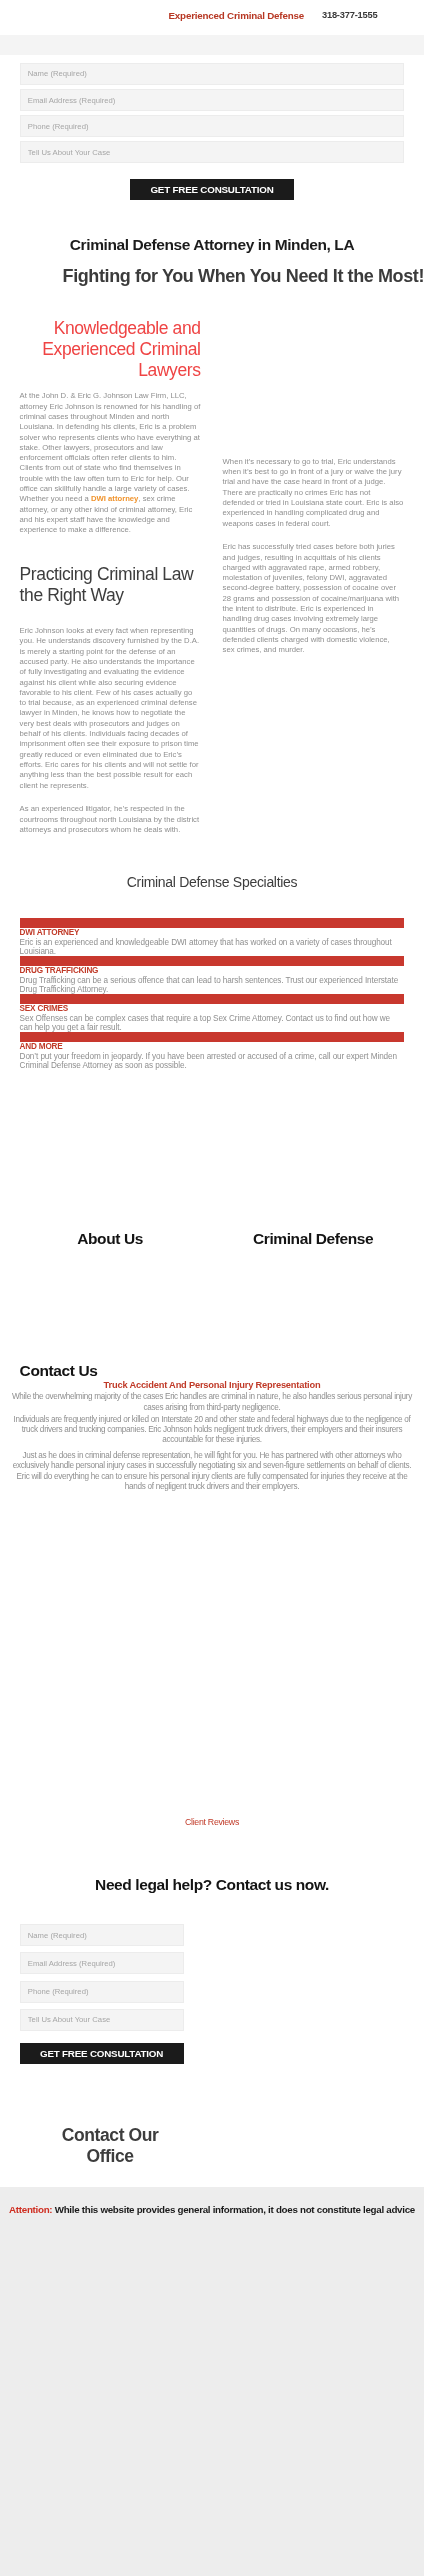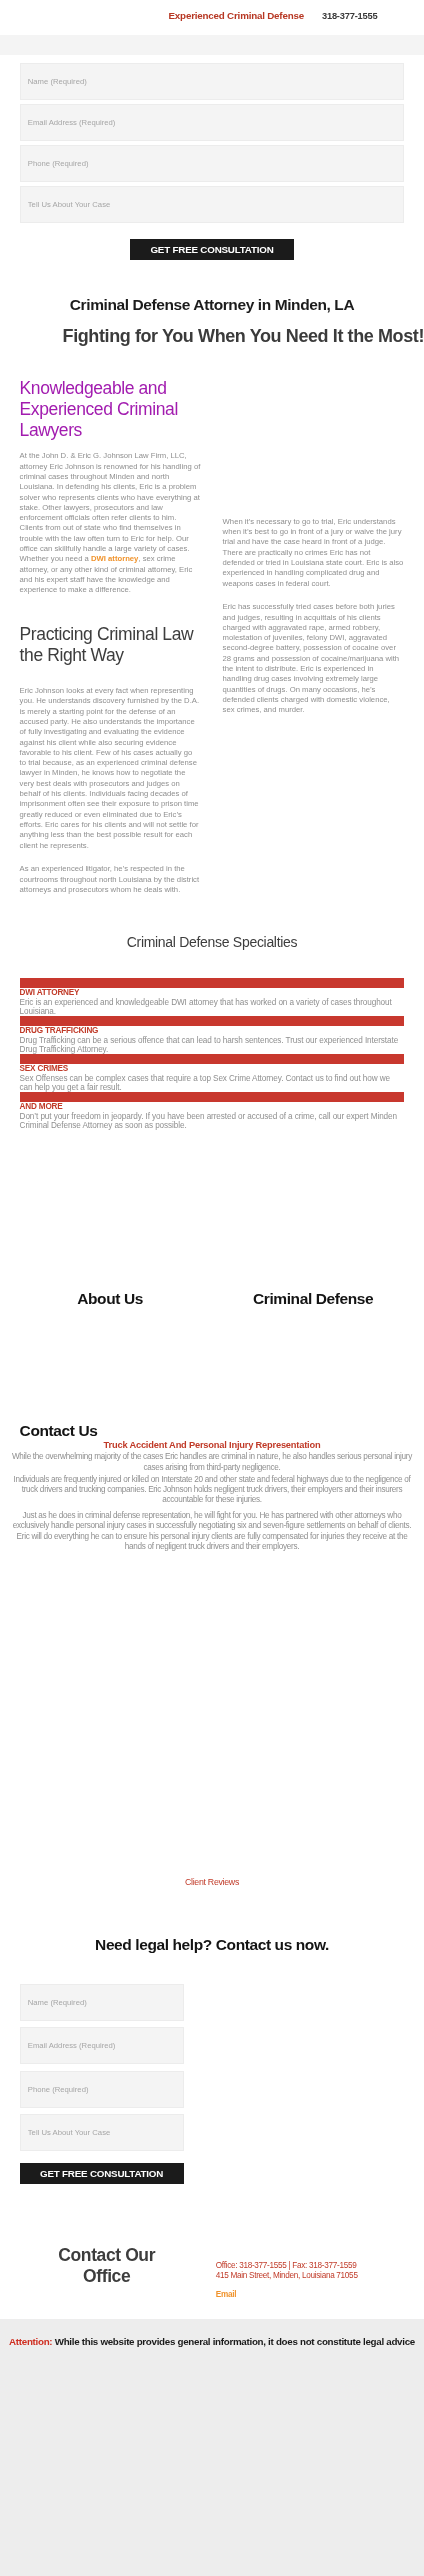--- a/index.html
+++ b/index.html
@@ -8,29 +8,29 @@
     width: 424px;
     min-height: 3247px;
     margin: 0 auto;
     font-family: "Liberation Sans", sans-serif;
     color: #8f8f8f;
   }
   .cond { letter-spacing: -0.3px; }
 
   
   .top-header { padding-top: 10.3px; text-align: center; }
-  .top-header-inner { position: relative; left: 61px; display: inline-flex; align-items: center; gap: 18px; }
+  .top-header-inner { position: relative; left: 61px; display: inline-flex; align-items: flex-start; gap: 18px; }
   .brand { color: #b73723; font-weight: 700; font-size: 9.8px; letter-spacing: -0.2px; }
   .brand-phone { color: #3a3a3a; font-weight: 700; font-size: 9.3px; letter-spacing: -0.2px; }
   .gray-strip { margin-top: 13.4px; height: 20.6px; background: #f4f4f4; }
 
   
   .hero-form { padding: 7.7px 19.6px 0 19.6px; }
   .field {
-    display: block; width: 100%; height: 37px;
+    display: block; width: 100%; height: 22px;
     background: #f4f4f4; border: 0.5px solid #ececec;
     font-family: "Liberation Sans", sans-serif;
     font-size: 7.7px; color: #666; padding: 6.2px 7.2px;
     margin-bottom: 4.1px; outline: none;
   }
   .field::placeholder { color: #a6a6a6; opacity: 1; }
   .btn-wrap { text-align: center; margin-top: 15.5px; }
   .btn {
     display: inline-block; background: #1b1b1b; color: #ffffff;
     border: none; width: 164px; height: 21px;
@@ -40,21 +40,21 @@
   }
 
   
   .h1 { margin-top: 36px; text-align: center; color: #1c1c1c; font-size: 15.5px; font-weight: 700; letter-spacing: -0.4px; }
   .h1-sub { margin-top: 12.4px; text-align: right; color: #3b3b3b; font-size: 18px; font-weight: 700; letter-spacing: -0.4px; }
 
   
   .cols { display: flex; margin-top: 21.6px; padding: 0 19.6px; }
   .col-l { width: 181px; margin-right: 22px; }
   .col-r { width: 181px; padding-top: 148px; }
-  .h2red { margin-top: 9.3px; color: #a21caf; font-size: 17.5px; font-weight: 400; line-height: 1.2; letter-spacing: -0.4px; }
+  .h2red { margin-top: 9.3px; color: #ef4444; font-size: 17.5px; font-weight: 400; line-height: 1.2; letter-spacing: -0.4px; text-align: right; }
   .h2dark { margin-top: 29px; color: #3d3d3d; font-size: 17.5px; font-weight: 400; line-height: 1.2; letter-spacing: -0.4px; }
   .para { margin-top: 10.3px; font-size: 7.7px; line-height: 10.3px; color: #8f8f8f; }
   .para + .para { margin-top: 13.4px; }
   .link-orange { color: #f0932c; font-weight: 700; text-decoration: none; cursor: pointer; }
 
   
   .spec-title { margin-top: 39px; text-align: center; color: #3d3d3d; font-size: 14px; font-weight: 400; letter-spacing: -0.3px; }
   .spec-list { margin-top: 28px; padding: 0 19.6px; }
   .spec-bar { height: 9.8px; background: #c8382e; margin-bottom: 1px; }
   .spec-head { color: #c03a28; font-size: 8.2px; font-weight: 700; line-height: 8.2px; margin-bottom: 1px; letter-spacing: -0.2px; }
@@ -184,24 +184,19 @@
   <input class="field" type="text" placeholder="Email Address (Required)" style="">
   <input class="field" type="text" placeholder="Phone (Required)" style="">
   <input class="field" type="text" placeholder="Tell Us About Your Case" style="">
   <button class="btn cond">GET FREE CONSULTATION</button>
 </div>
 
 <div class="office-row">
   <div class="office-left">
     <div class="office-heading cond">Contact Our Office</div>
   </div>
-  <div class="office-right">
-    <div class="office-info cond">Office: 318-377-1555 | Fax: 318-377-1559</div>
-    <div class="office-info cond">415 Main Street, Minden, Louisiana 71055</div>
-    <a class="office-email cond">Email</a>
-  </div>
 </div>
 
 <div class="gray-band">
   <div class="attention-line cond"><span class="attention-label">Attention:</span><span> While this website provides general information, it does not constitute legal advice</span></div>
 
 </div>
 
 
 </body></html>

